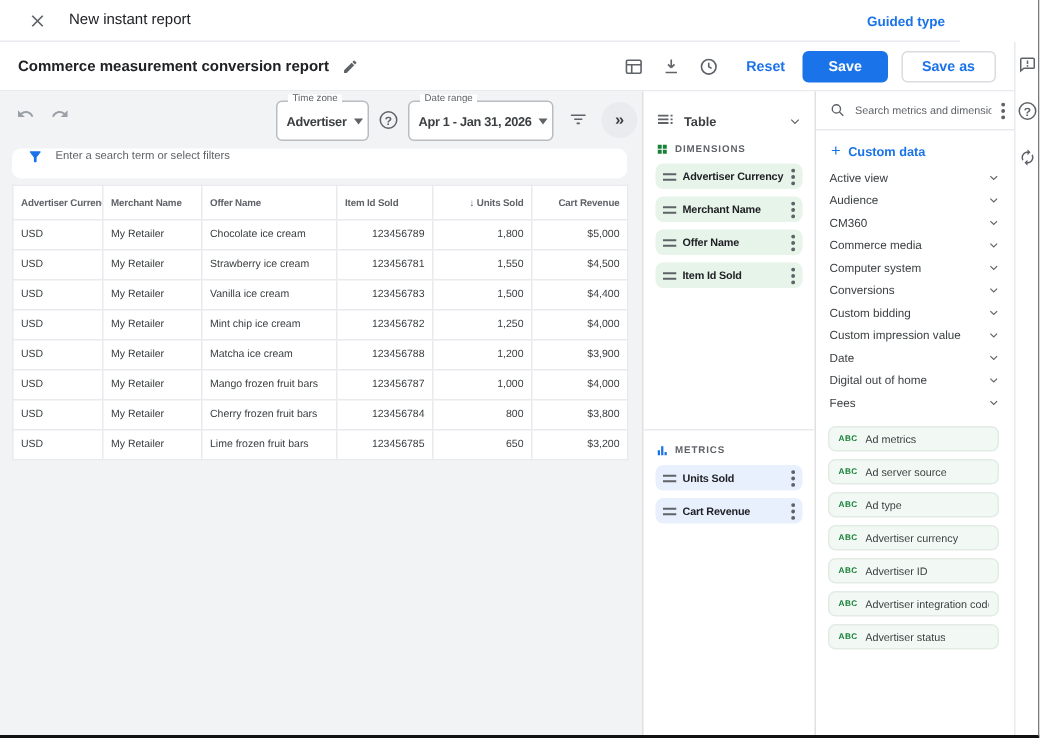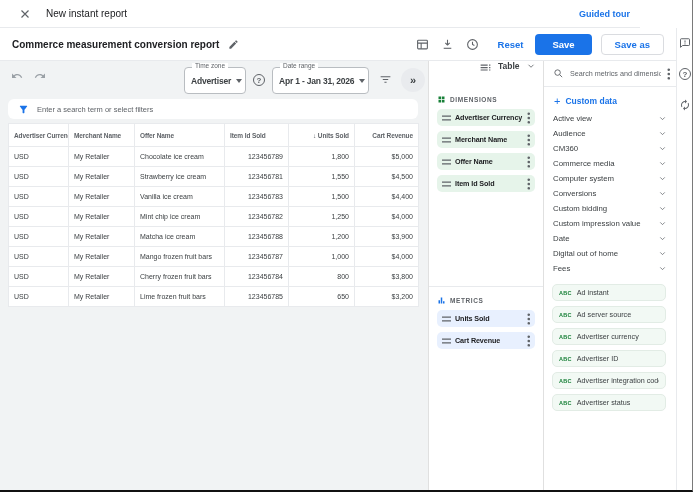--- a/index.html
+++ b/index.html
@@ -65,33 +65,33 @@
          border-top:4.5px solid var(--txt-gray);margin-left:5px;}
   .fs-tz{left:184px;width:62px;}
   .fs-dr{left:272px;width:97px;}
   .tb-help{position:absolute;left:253px;top:13px;}
   .filter-list-btn{position:absolute;left:379px;top:12px;cursor:pointer;}
   .collapse-btn{position:absolute;left:401px;top:7px;width:24px;height:24px;border-radius:50%;background:#e9ebee;
                 display:flex;align-items:center;justify-content:center;font-size:11px;font-weight:bold;color:var(--txt);cursor:pointer;}
 
   
   .filter-bar{position:absolute;left:8px;top:38px;width:410px;height:20px;background:#fff;border-radius:6px;
-              display:flex;align-items:center;padding:0 10px;gap:8px;}
+              display:flex;align-items:flex-start;padding:0 10px;gap:8px;}
   .filter-input{flex:1;border:none;outline:none;background:transparent;font-size:7.5px;color:var(--txt-gray);}
   .filter-input::placeholder{color:var(--txt-gray);}
 
   
   .table-wrap{position:absolute;left:8px;top:62px;width:410px;}
   table{width:100%;border-collapse:collapse;background:#fff;border:1px solid #dadce0;table-layout:fixed;}
   th{height:23px;font-size:6.5px;font-weight:bold;color:var(--txt-gray);letter-spacing:-0.1px;
      border:1px solid var(--line);padding:0 5px;white-space:nowrap;overflow:hidden;}
   td{height:20px;font-size:7px;color:var(--txt);border:1px solid var(--line);padding:0 5px;white-space:nowrap;overflow:hidden;}
 
   
-  .panel-head{height:25px;display:flex;align-items:flex-start;gap:6px;padding:0 8px;cursor:pointer;margin-left:42px;}
+  .panel-head{height:25px;display:flex;align-items:flex-end;gap:6px;padding:0 8px;cursor:pointer;}
   .panel-head-label{font-size:8.5px;font-weight:bold;color:var(--txt);flex:1;}
   .section-label{display:flex;align-items:center;gap:4px;padding:9px 8px 5px;font-size:6.5px;font-weight:bold;
                  letter-spacing:0.6px;color:var(--txt-gray);}
   .chip-list{display:flex;flex-direction:column;gap:5px;padding:0 8px;}
   .chip{height:17px;border-radius:5px;display:flex;align-items:center;gap:4px;padding:0 5px;cursor:grab;}
   .chip.dim{background:var(--dim-chip);}
   .chip.met{background:var(--met-chip);}
   .chip-label{flex:1;font-size:7.2px;font-weight:bold;color:var(--txt-dark);white-space:nowrap;overflow:hidden;letter-spacing:-0.1px;}
   .metrics-divider{margin-top:94px;border-top:1px solid var(--line);}
 
@@ -116,21 +116,21 @@
 
 <div class="frame">
 
   <div class="topbar">
     <span class="close-btn">
       <svg width="14" height="14" viewBox="0 0 24 24">
           <path d="M18 6L6 18M6 6l12 12" stroke="#5f6368" stroke-width="2" fill="none"></path>
         </svg>
     </span>
     <span class="topbar-title">New instant report</span>
-    <span class="guided-tour">Guided tour</span>
+    <span class="guided-tour">Guided type</span>
   </div>
 
   <div class="report-bar">
     <span class="report-title">Commerce measurement conversion report</span>
     <span class="edit-icon">
       <svg width="11" height="11" viewBox="0 0 24 24">
           <path d="M3 17.25V21h3.75L17.81 9.94l-3.75-3.75L3 17.25zM20.71 7.04a1 1 0 0 0 0-1.41l-2.34-2.34a1 1 0 0 0-1.41 0l-1.83 1.83 3.75 3.75 1.83-1.83z" fill="#5f6368"></path>
         </svg>
     </span>
     <span class="rb-spacer"></span>
@@ -505,25 +505,29 @@
           <div class="cat-row">
             <span>Fees</span>
             <svg class="chev" width="9" height="9" viewBox="0 0 24 24">
               <path d="M6 9l6 6 6-6" fill="none" stroke="#5f6368" stroke-width="2"></path>
             </svg>
           </div>
         </div>
       <div class="field-list">
           <div class="field-chip">
             <span class="abc">ABC</span>
-            <span class="field-label">Ad instant</span>
+            <span class="field-label">Ad metrics</span>
           </div>
           <div class="field-chip">
             <span class="abc">ABC</span>
             <span class="field-label">Ad server source</span>
+          </div>
+          <div class="field-chip">
+            <span class="abc">ABC</span>
+            <span class="field-label">Ad type</span>
           </div>
           <div class="field-chip">
             <span class="abc">ABC</span>
             <span class="field-label">Advertiser currency</span>
           </div>
           <div class="field-chip">
             <span class="abc">ABC</span>
             <span class="field-label">Advertiser ID</span>
           </div>
           <div class="field-chip">

